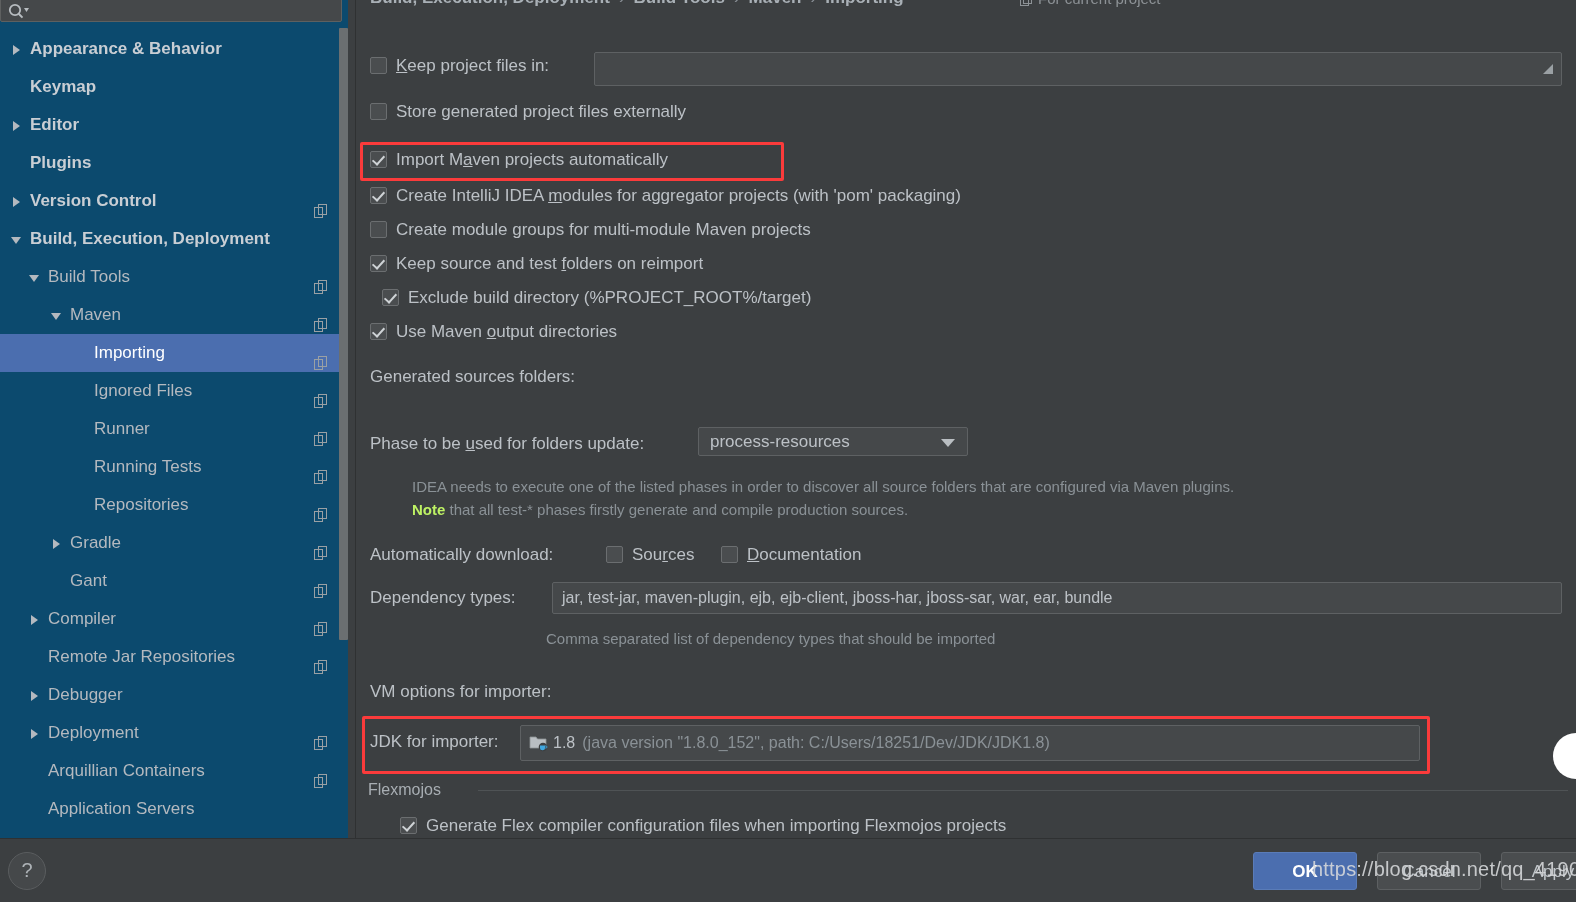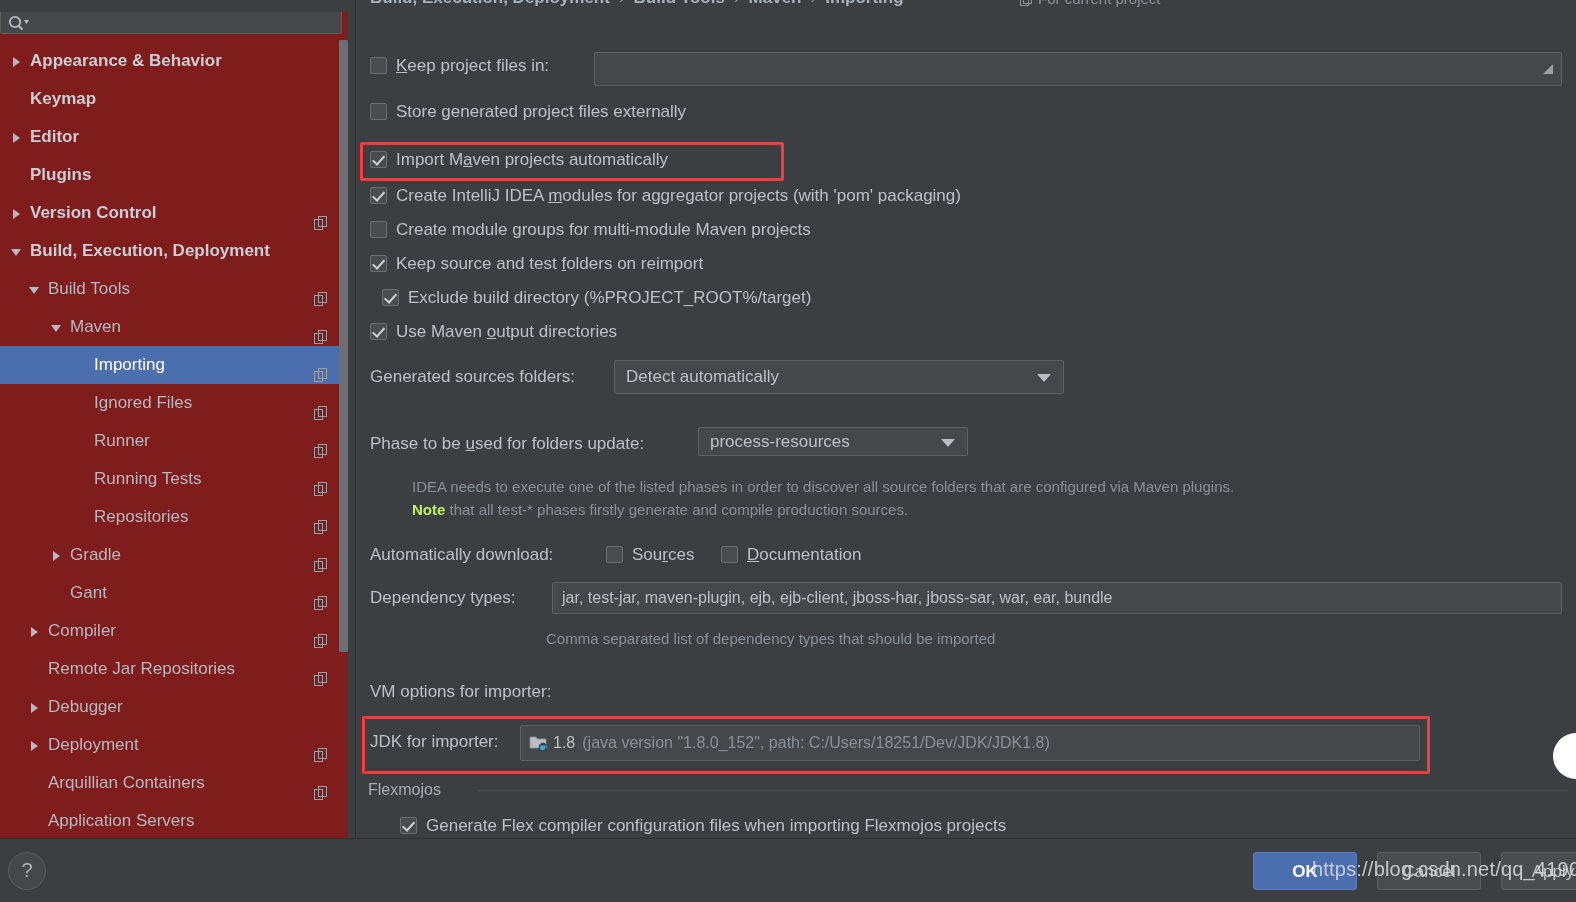--- a/index.html
+++ b/index.html
@@ -7,22 +7,22 @@
     width:1576px;height:902px;overflow:hidden;
     background:#3c3f41;
     font-family:"Liberation Sans","DejaVu Sans",sans-serif;
     color:#bbbbbb;
     -webkit-font-smoothing:antialiased;
   }
   .app{position:relative;width:1576px;height:902px;}
 
   
   .sidebar{
-    position:absolute;left:0;top:12px;width:348px;height:838px;
-    background:#7f1d1d;overflow:hidden;
+    position:absolute;left:0;top:0;width:348px;height:838px;
+    background:#0c4a6e;overflow:hidden;
   }
   .search-wrap{
     position:absolute;left:0;top:-14px;width:342px;height:36px;
     background:#45484a;border:1px solid #5e6060;border-radius:2px;
     box-sizing:border-box;
   }
   .search-icon{
     position:absolute;left:6px;top:16px;width:22px;height:18px;
   }
   .search-input{
@@ -420,24 +420,20 @@
 
     <div class="row" style="left:26px;top:288px;">
       <span class="cb on" id="cb-5"></span><span class="cb-label"><span>Exclude build directory (%PROJECT_ROOT%/target)</span></span>
     </div>
 
     <div class="row" style="left:14px;top:322px;">
       <span class="cb on" id="cb-6"></span><span class="cb-label"><span>Use Maven </span><span class="mn">o</span><span>utput directories</span></span>
     </div>
 
     <div class="row lbl" style="left:14px;top:367px;">Generated sources folders:</div>
-    <div class="combo" style="left:258px;top:360px;width:450px;height:34px;">
-      <span>Detect automatically</span>
-      <span class="arrow"></span>
-    </div>
 
     <div class="row lbl" style="left:14px;top:434px;"><span>Phase to be </span><span class="mn">u</span><span>sed for folders update:</span></div>
     <div class="combo" style="left:342px;top:427px;width:270px;height:29px;">
       <span>process-resources</span>
       <span class="arrow"></span>
     </div>
 
     <div class="row note" style="left:56px;top:478px;">IDEA needs to execute one of the listed phases in order to discover all source folders that are configured via Maven plugins.</div>
     <div class="row note" style="left:56px;top:501px;"><b>Note</b><span> that all test-* phases firstly generate and compile production sources.</span></div>
 

